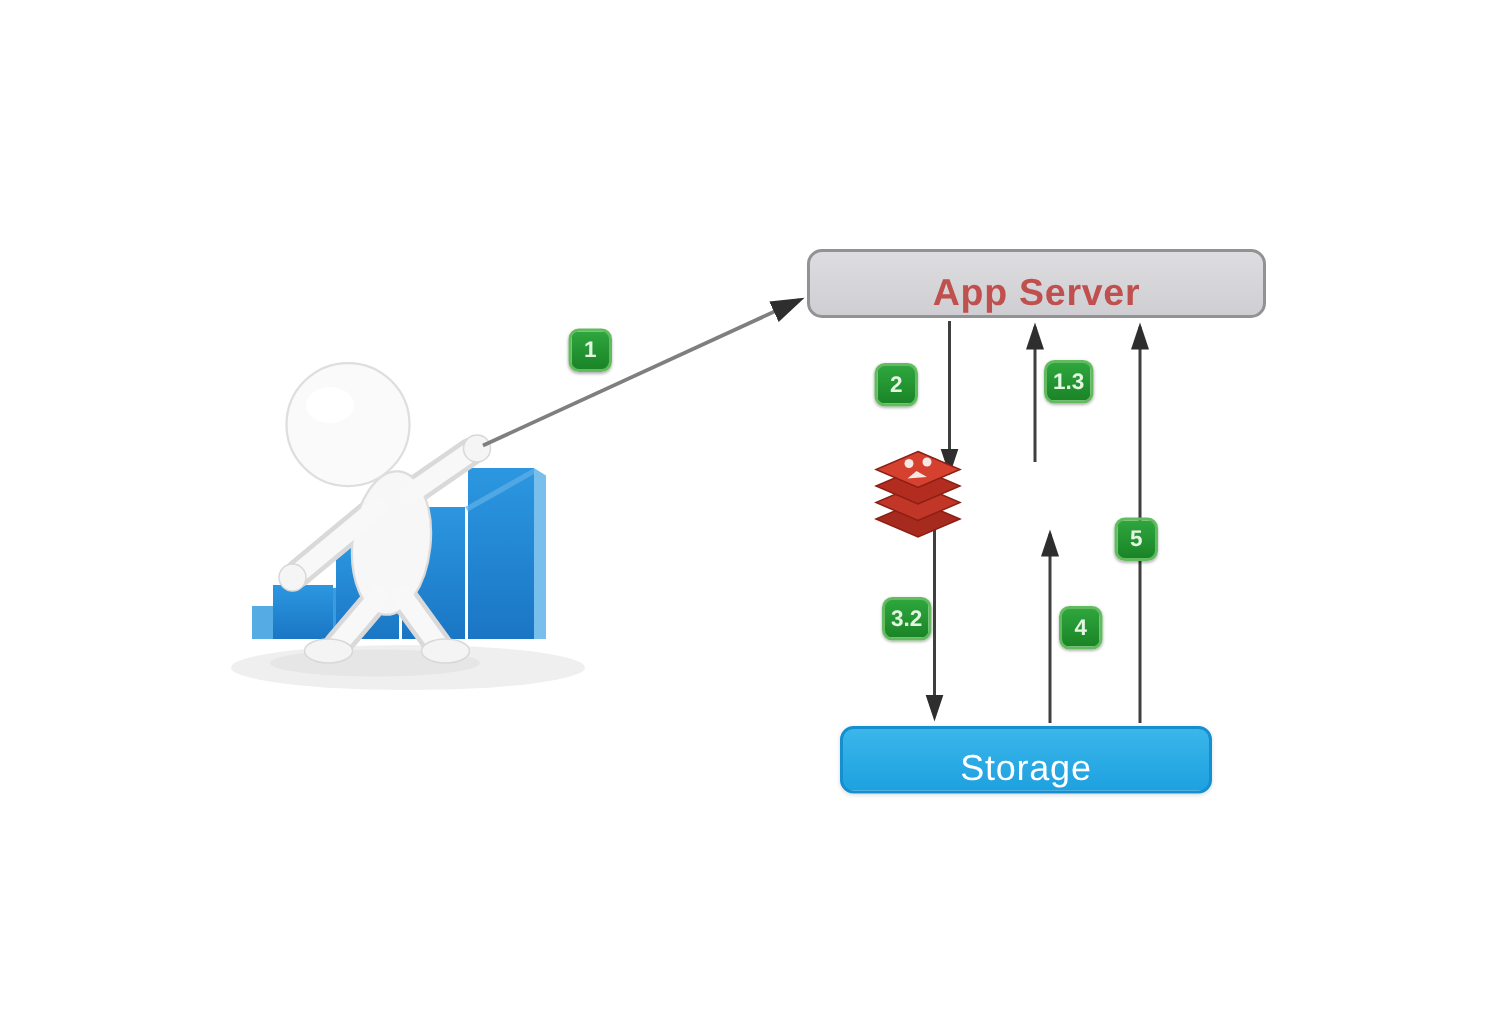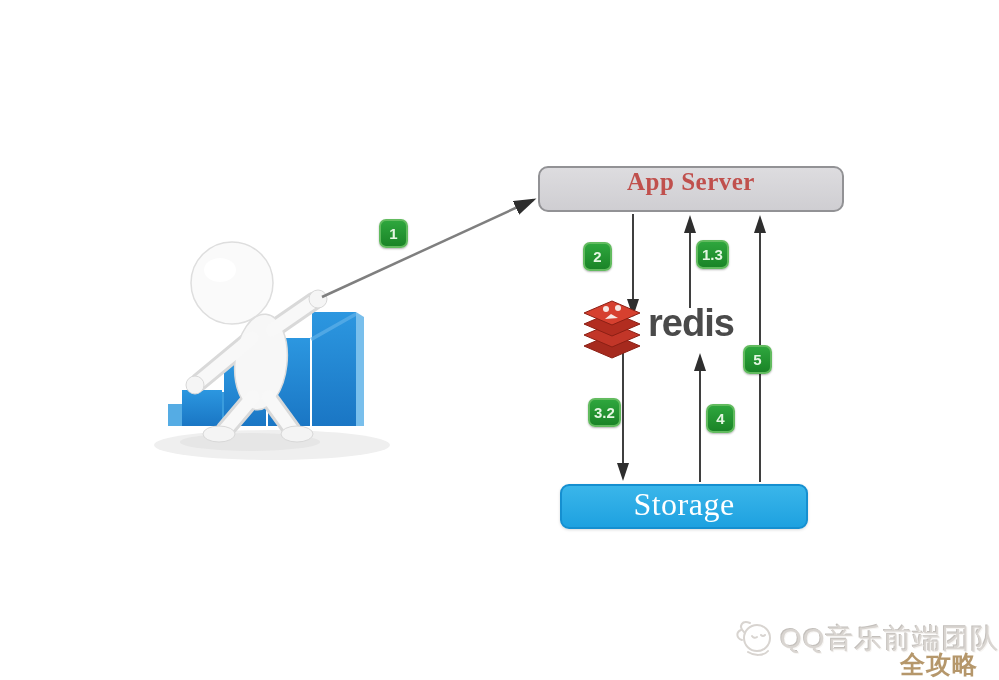--- a/index.html
+++ b/index.html
@@ -3,35 +3,34 @@
 <meta charset="utf-8">
 <style>
   html,body{margin:0;padding:0;background:#ffffff;}
   .canvas{
     position:relative;width:999px;height:680px;background:#ffffff;overflow:hidden;
     font-family:"Liberation Sans",sans-serif;
   }
   .scene-svg{position:absolute;left:0;top:0;z-index:1;}
   
   .node{
-    position:absolute;z-index:2;display:flex;align-items:flex-start;justify-content:center;
+    position:absolute;z-index:2;display:flex;align-items:flex-end;justify-content:center;
     box-sizing:border-box;
-    font-family:Liberation Serif, serif;
   }
   .app-server{
     left:538px;top:166px;width:306px;height:46px;
     background:linear-gradient(180deg,#dddcdf 0%,#cfced2 100%);
     border:2px solid #929295;border-radius:10px;
     color:#c0504d;font-size:25px;font-weight:600;letter-spacing:.5px;
   }
   .storage{
     left:560px;top:484px;width:248px;height:45px;
     background:linear-gradient(180deg,#3ab6ea 0%,#1ea1e0 100%);
     border:2px solid #158fd0;border-radius:9px;
-    color:#ffffff;font-size:32px;font-weight:500;letter-spacing:.5px;
+    color:#ffffff;font-size:24px;font-weight:500;letter-spacing:.5px;
     box-shadow:0 1px 3px rgba(0,0,0,.15);
   }
   .redis-group{position:absolute;left:582px;top:300px;z-index:2;display:flex;align-items:flex-start;}
   .redis-word{
     margin-left:6px;margin-top:4px;color:#4a4a4a;font-size:38px;font-weight:600;
     letter-spacing:-1px;line-height:1;
   }
   
   .badge{
     position:absolute;z-index:3;min-width:29px;height:29px;padding:0 4px;box-sizing:border-box;
@@ -140,42 +139,27 @@
       <g stroke="#8c1f14" stroke-width="1">
         <path d="M30 34 L58 46 L30 58 L2 46 Z" fill="#a62a1e"></path>
         <path d="M30 23 L58 35 L30 47 L2 35 Z" fill="#c23628"></path>
         <path d="M30 12 L58 24 L30 36 L2 24 Z" fill="#b22d20"></path>
         <path d="M30 1 L58 13 L30 25 L2 13 Z" fill="#d6402f"></path>
       </g>
       <circle cx="24" cy="9" r="3" fill="#f6e8e4"></circle>
       <circle cx="36" cy="8" r="3" fill="#f6e8e4"></circle>
       <path d="M29 14 L36 18 L23 19 Z" fill="#f6e8e4"></path>
     </svg>
-    <span class="redis-word">redis</span>
   </div>
 
   <div class="node storage">
     <span>Storage</span>
   </div>
 
   <div class="badge" id="badge-1">1</div>
   <div class="badge" id="badge-2">2</div>
   <div class="badge" id="badge-31">1.3</div>
   <div class="badge" id="badge-32">3.2</div>
   <div class="badge" id="badge-4">4</div>
   <div class="badge" id="badge-5">5</div>
 
-  <div class="watermark">
-    <svg class="wm-icon" width="44" height="48" viewBox="0 0 44 48">
-      <g fill="none" stroke="#d8d4d0" stroke-width="2" stroke-linecap="round">
-        <circle cx="25" cy="24" r="13"></circle>
-        <path d="M12 18 C6 12, 10 6, 18 9"></path>
-        <path d="M10 26 C4 24, 4 18, 9 16"></path>
-        <path d="M16 38 C22 42, 32 42, 36 37"></path>
-        <path d="M20 22 q2 3 5 1"></path>
-        <path d="M29 21 q2 2 4 0"></path>
-      </g>
-    </svg>
-    <span class="wm-team">QQ音乐前端团队</span>
-    <span class="wm-overlay">全攻略</span>
-  </div>
 
 </div>
 
 </body></html>

